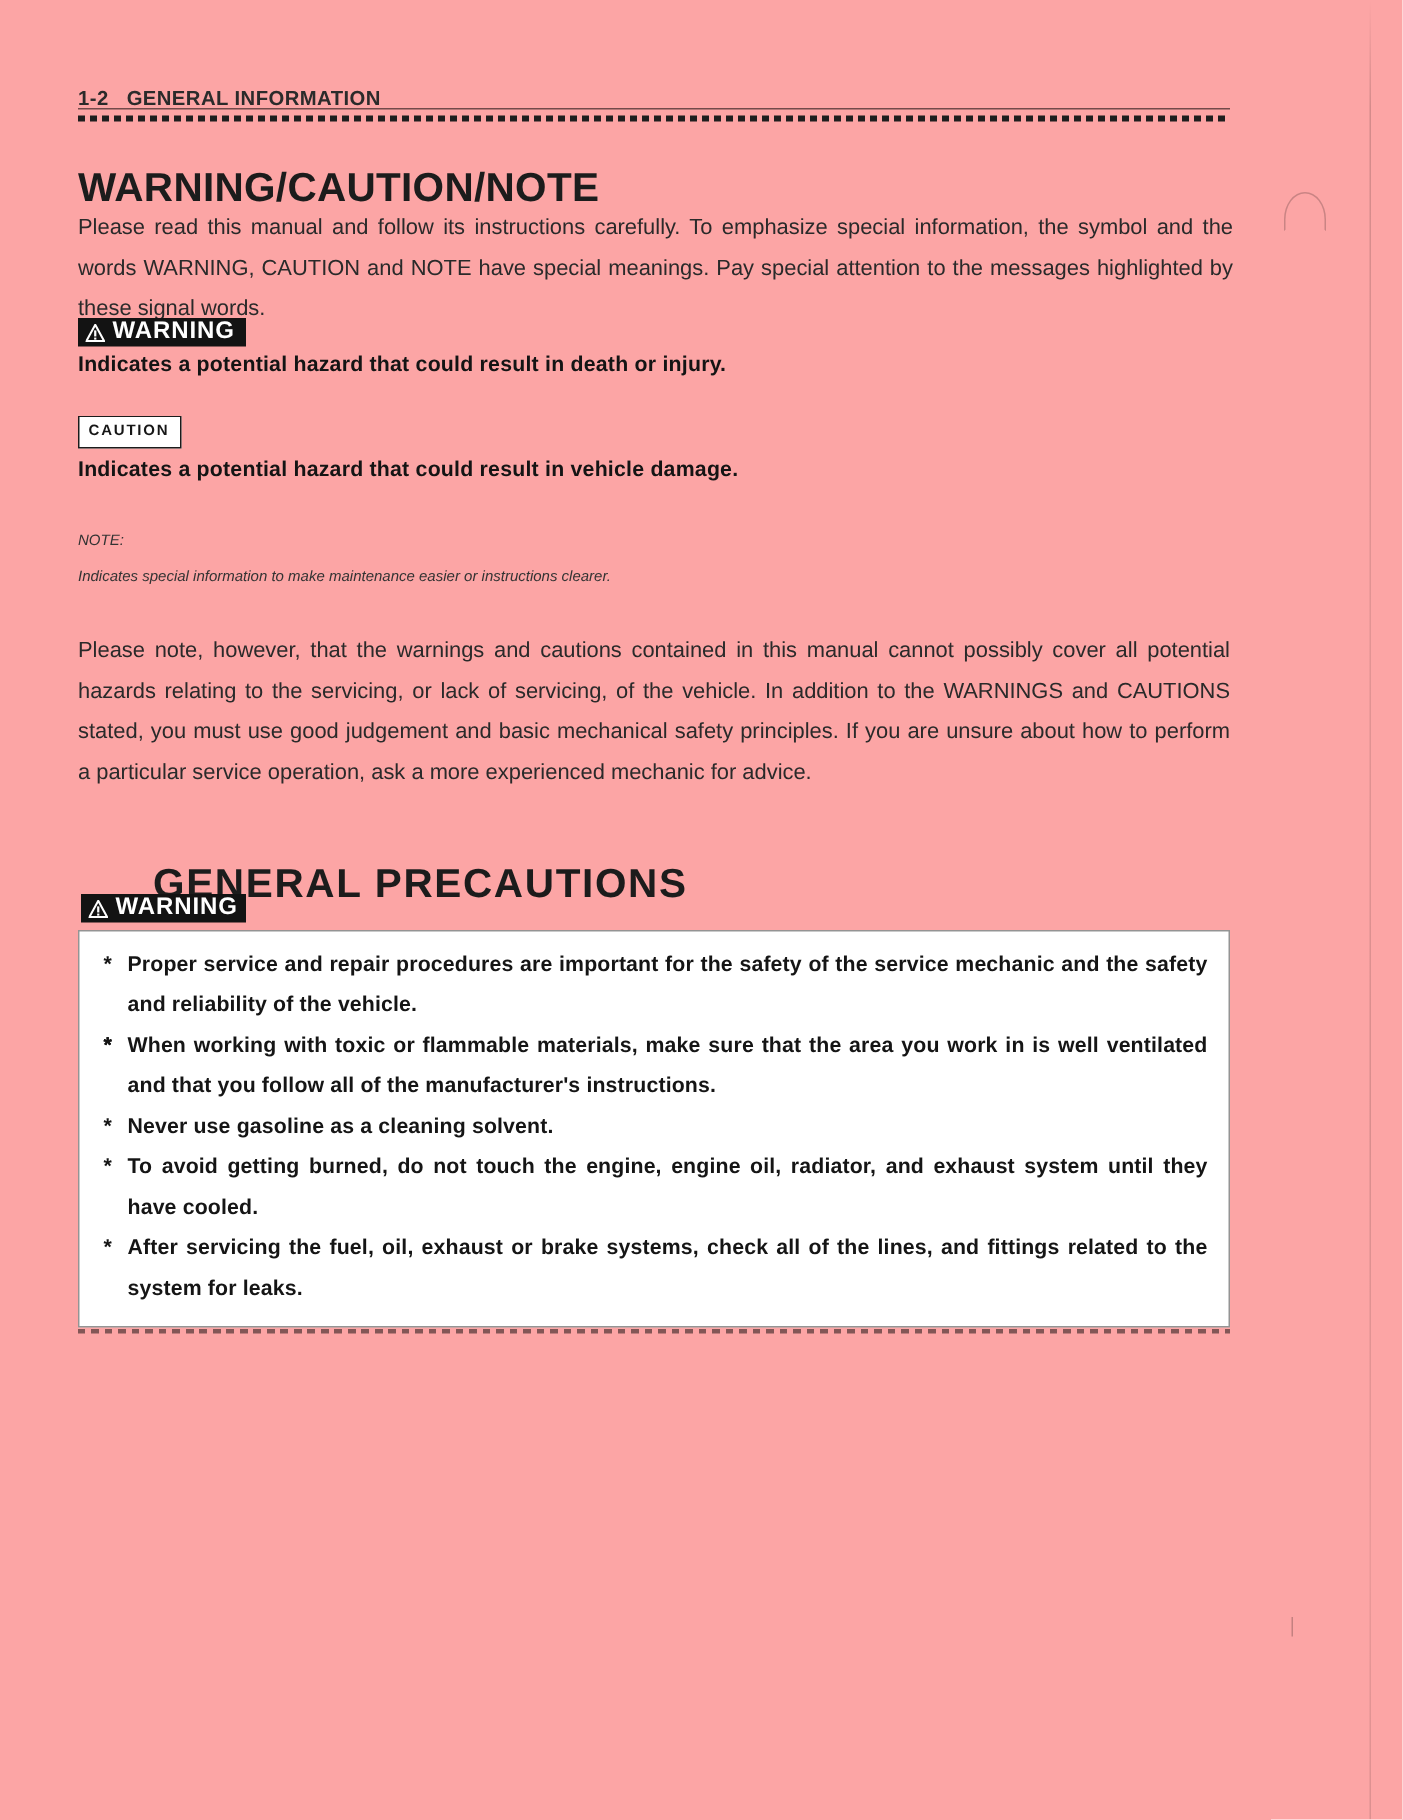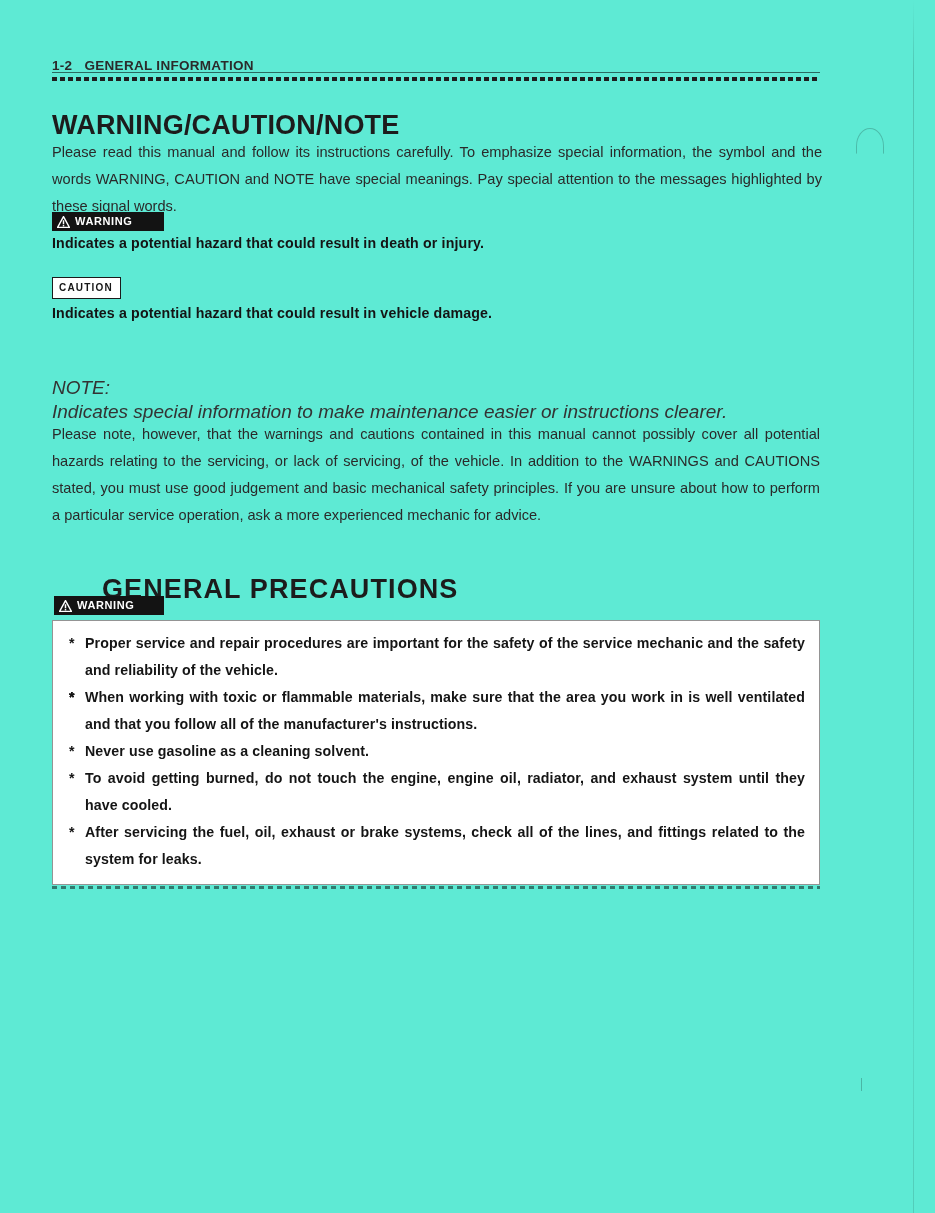--- a/index.html
+++ b/index.html
@@ -5,21 +5,21 @@
   html, body {
     margin: 0;
     padding: 0;
     background: #ffffff;
   }
 
   #page {
     position: relative;
     width: 935px;
     height: 1213px;
-    background: #5eead4;
+    background: #fca5a5;
     font-family: "Liberation Sans", sans-serif;
     color: #1a1a1a;
     overflow: hidden;
   }
 
   
   .scan-vline {
     position: absolute;
     top: 0;
     left: 913px;
@@ -120,38 +120,37 @@
   }
   #warning-statement { top: 235px; }
   #caution-statement { top: 305px; }
 
   .note-block {
     position: absolute;
     left: 52px;
     top: 349px;
     width: 700px;
     font-style: italic;
-    font-size: 19px;
+    font-size: 10px;
     line-height: 24px;
     color: #333333;
-    margin-top: 27px;
   }
   .note-block .note-label { display: block; }
 
   
   .warning-badge {
     position: absolute;
     height: 19px;
     background: #131313;
     color: #ffffff;
     display: flex;
     align-items: center;
     padding: 0 7px 0 5px;
     box-sizing: border-box;
-    font-size: 11px;
+    font-size: 16px;
     font-weight: 700;
     letter-spacing: 0.6px;
     filter: blur(0.22px);
   }
   #warning-badge-1 { left: 52px; top: 212px; width: 112px; }
   #warning-badge-2 { left: 54px; top: 596px; width: 110px; }
 
   .warn-tri {
     width: 13px;
     height: 12px;

